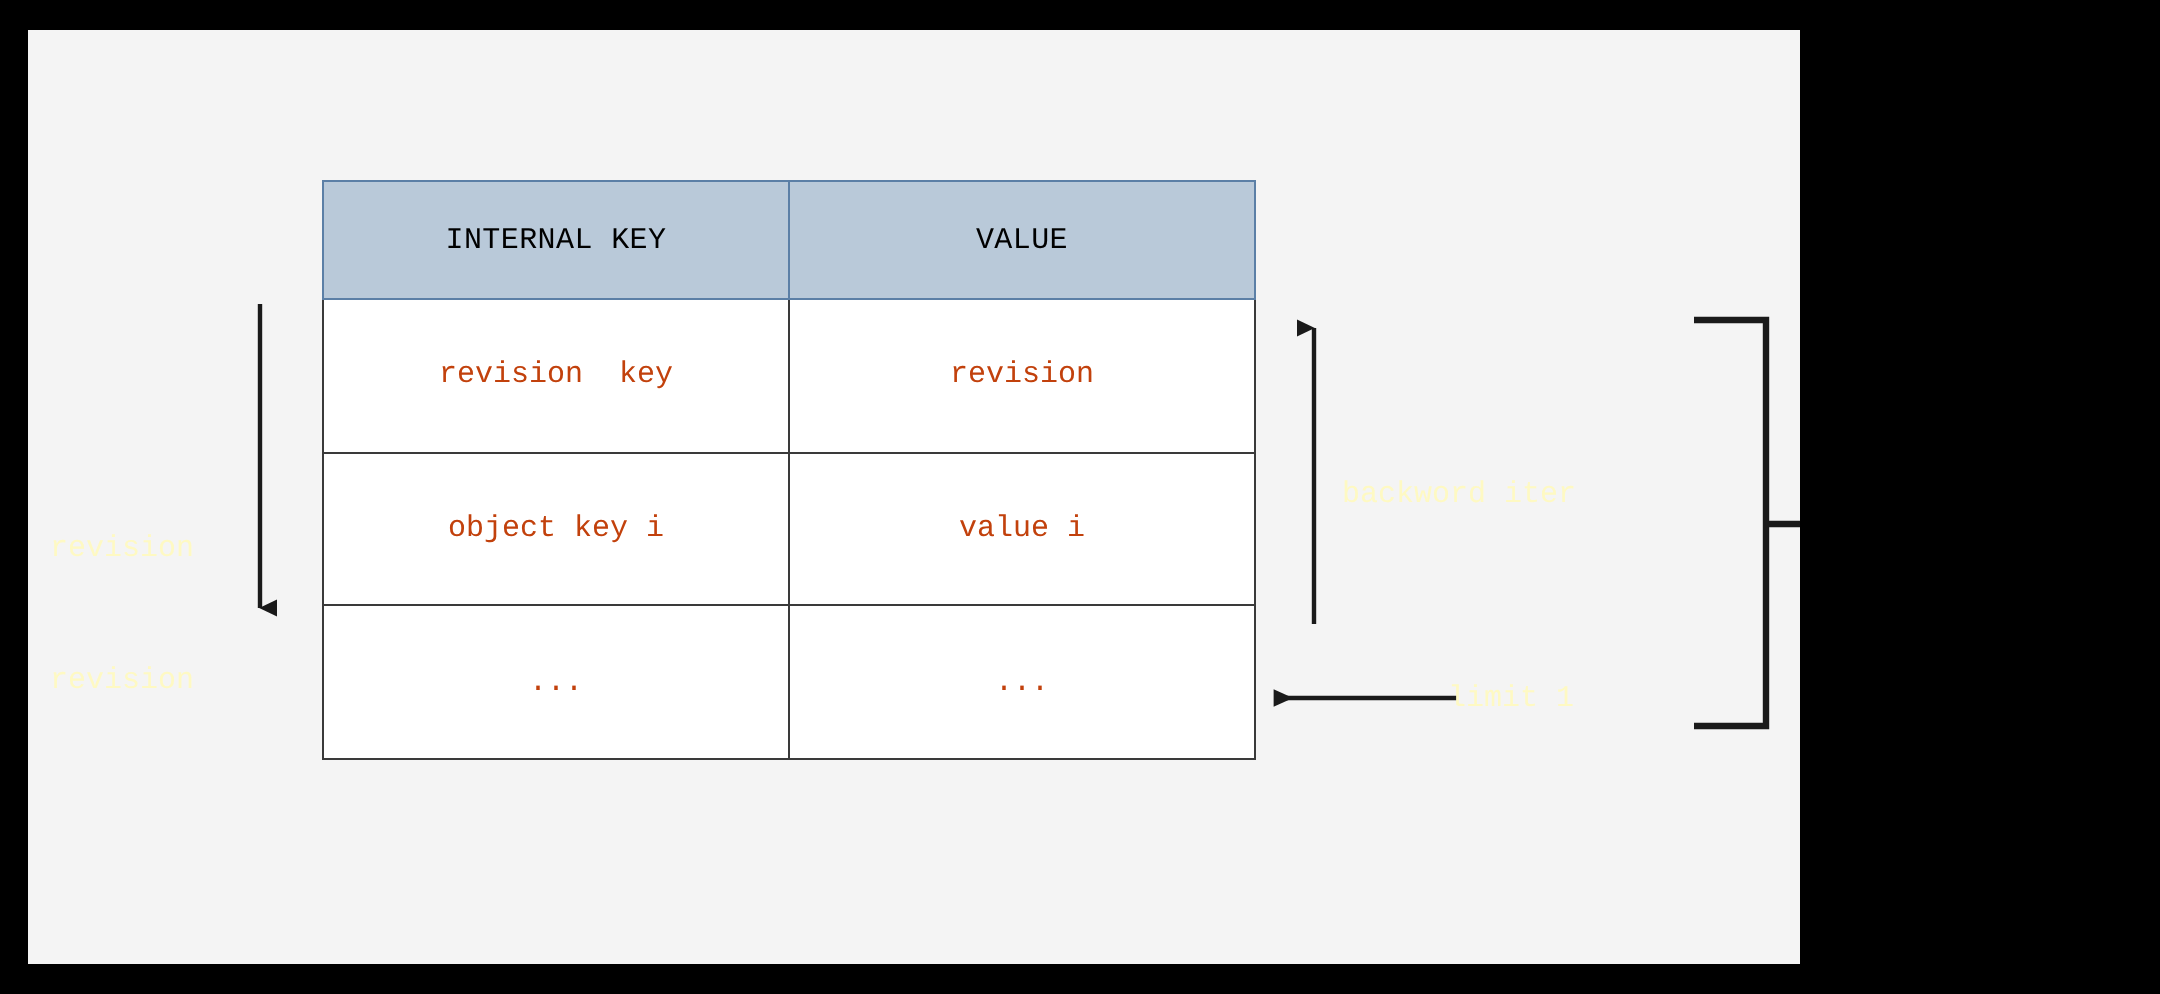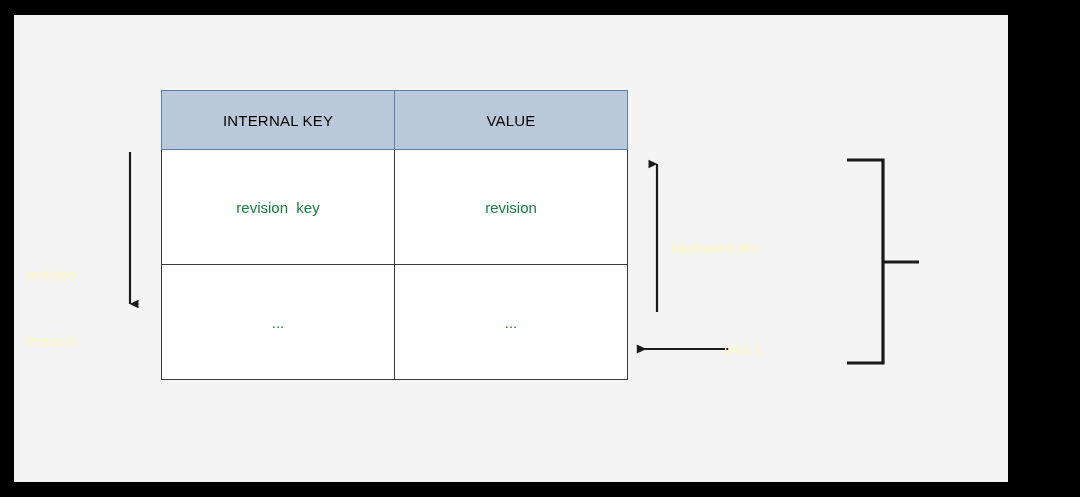--- a/index.html
+++ b/index.html
@@ -2,25 +2,26 @@
 <html><head>
 <meta charset="utf-8">
 <style>
   html, body {
     margin: 0;
     padding: 0;
     background: #000000;
   }
   #canvas {
     position: relative;
-    width: 1008px;
+    width: 868px;
     height: 497px;
     background: #000000;
     overflow: hidden;
-    font-family: Liberation Sans, sans-serif;
+    font-family: Liberation Mono, monospace;
+    padding-left: 32px;
   }
   #inner-surface {
     position: absolute;
     left: 14px;
     top: 15px;
     width: 1051px;
     height: 467px;
     background: #f4f4f4;
   }
 
@@ -44,21 +45,21 @@
     color: #000000;
     font-weight: normal;
     font-size: 15px;
     letter-spacing: 0.2px;
     text-align: center;
     vertical-align: middle;
   }
   #kv-table td {
     height: 58px;
     border: 1px solid #3a3a3a;
-    color: #15803d;
+    color: #c2410c;
     font-size: 15px;
     text-align: center;
     vertical-align: middle;
     white-space: pre;
   }
 
   
   .anno {
     position: absolute;
     color: #fef9c3;
@@ -116,20 +117,24 @@
         <th>INTERNAL KEY</th>
         <th>VALUE</th>
       </tr>
     </thead>
     <tbody>
       <tr>
         <td>revision  key</td>
         <td>revision</td>
       </tr>
       <tr>
+        <td>object key i</td>
+        <td>value i</td>
+      </tr>
+      <tr>
         <td>...</td>
         <td>...</td>
       </tr>
     </tbody>
   </table>
 
   <svg id="overlay" viewBox="0 0 1080 497">
     <defs>
       <marker id="mk-down" markerWidth="10" markerHeight="10" refX="5" refY="9" orient="auto" markerUnits="userSpaceOnUse">
         <path d="M0.8,0.5 L5,9.4 L9.2,0.5 Z" fill="#1a1a1a"></path>

